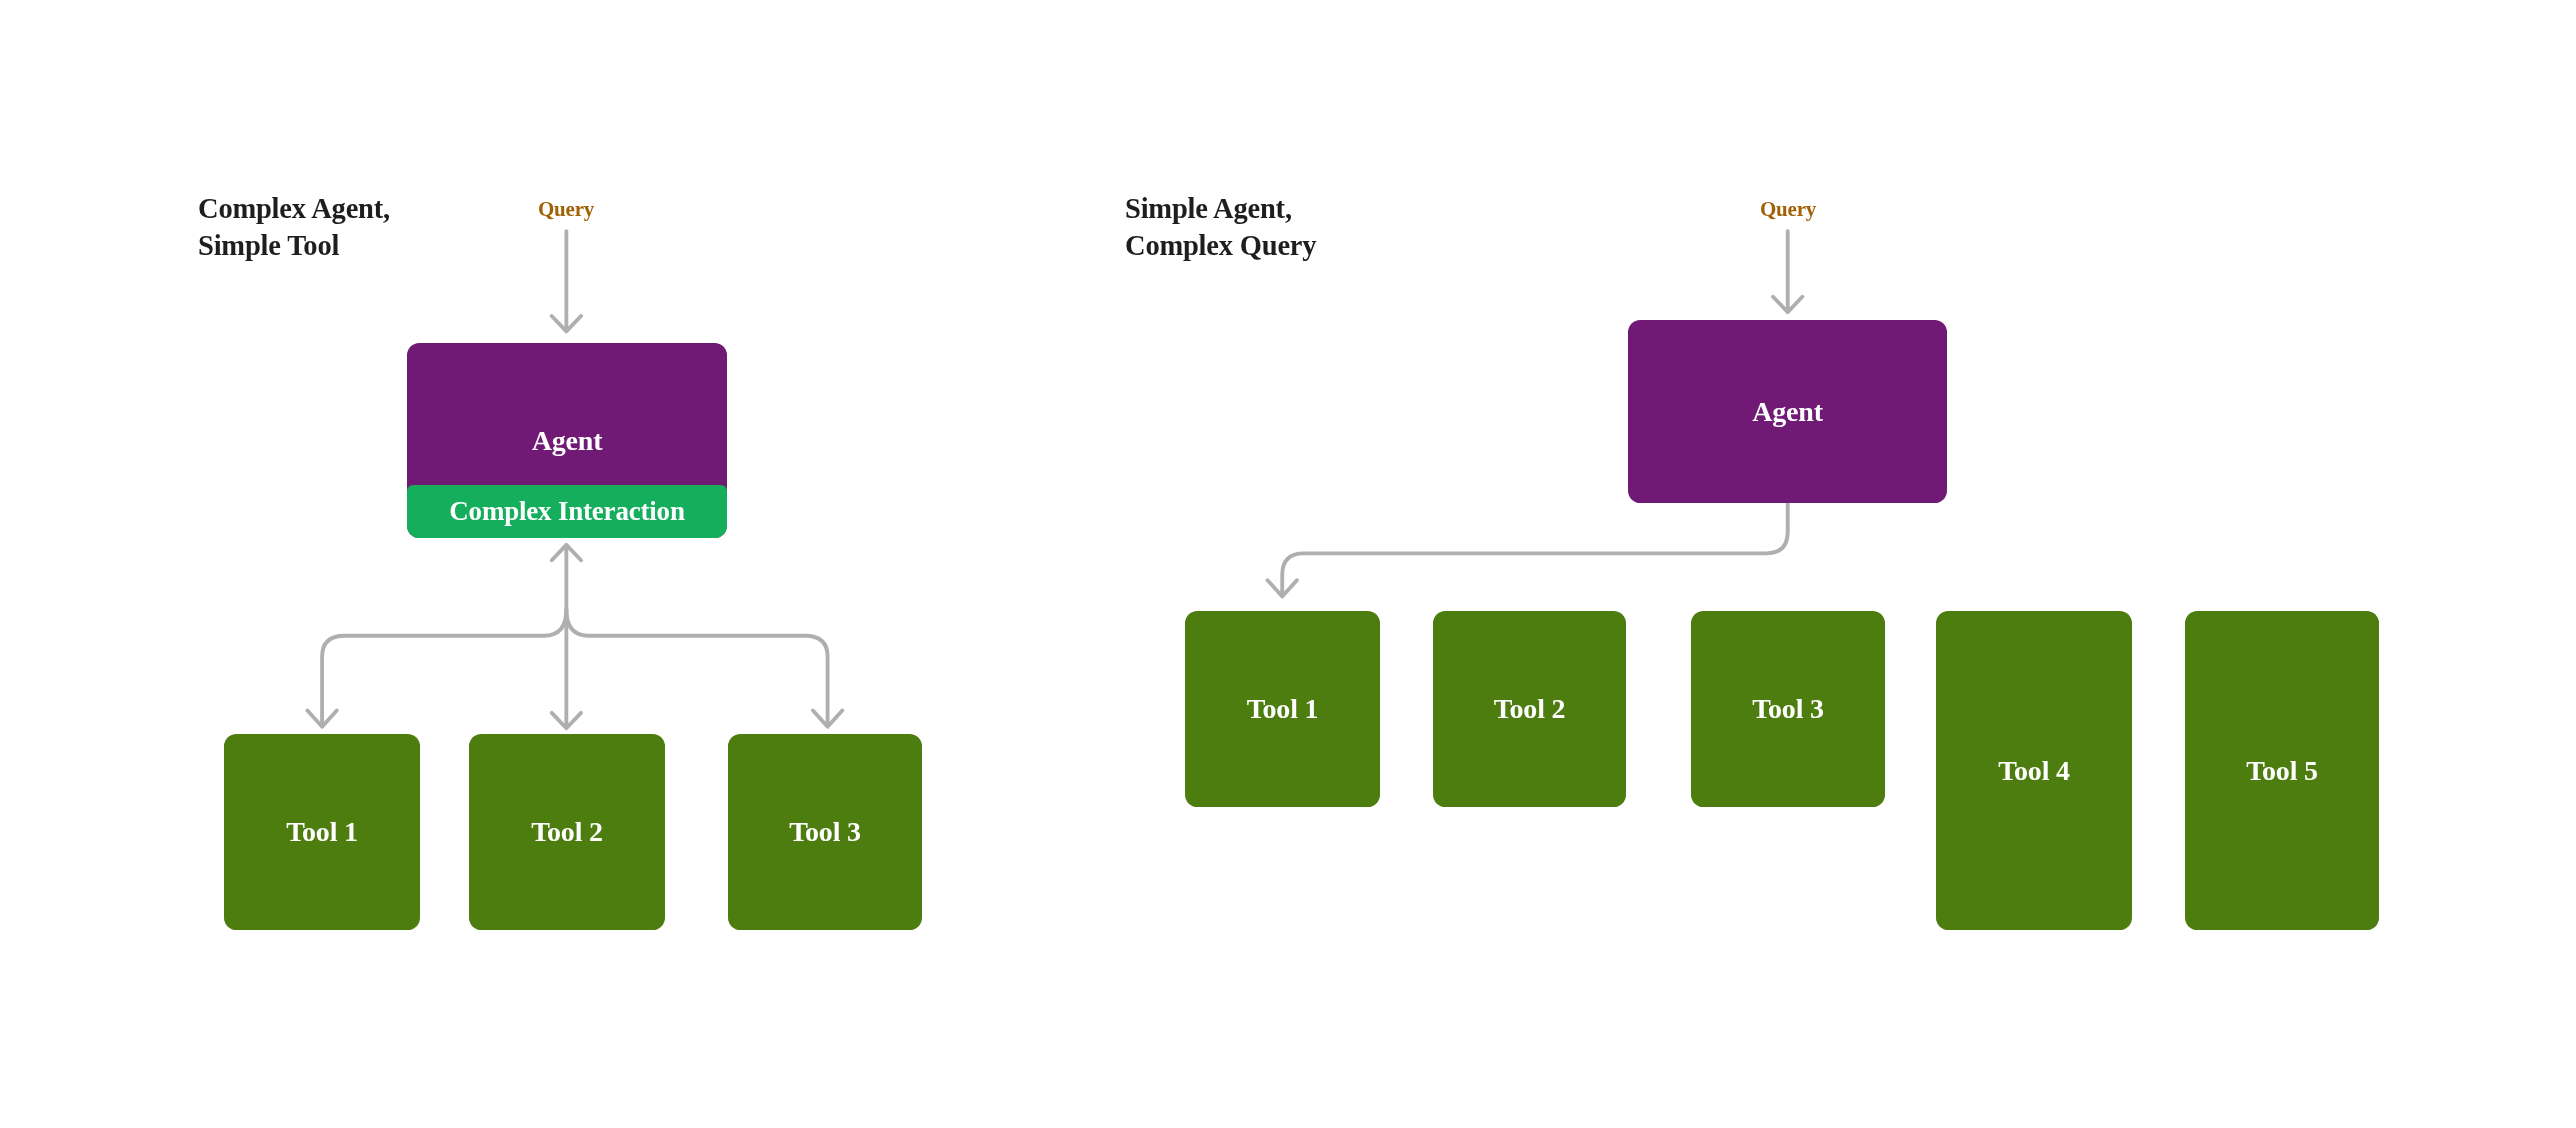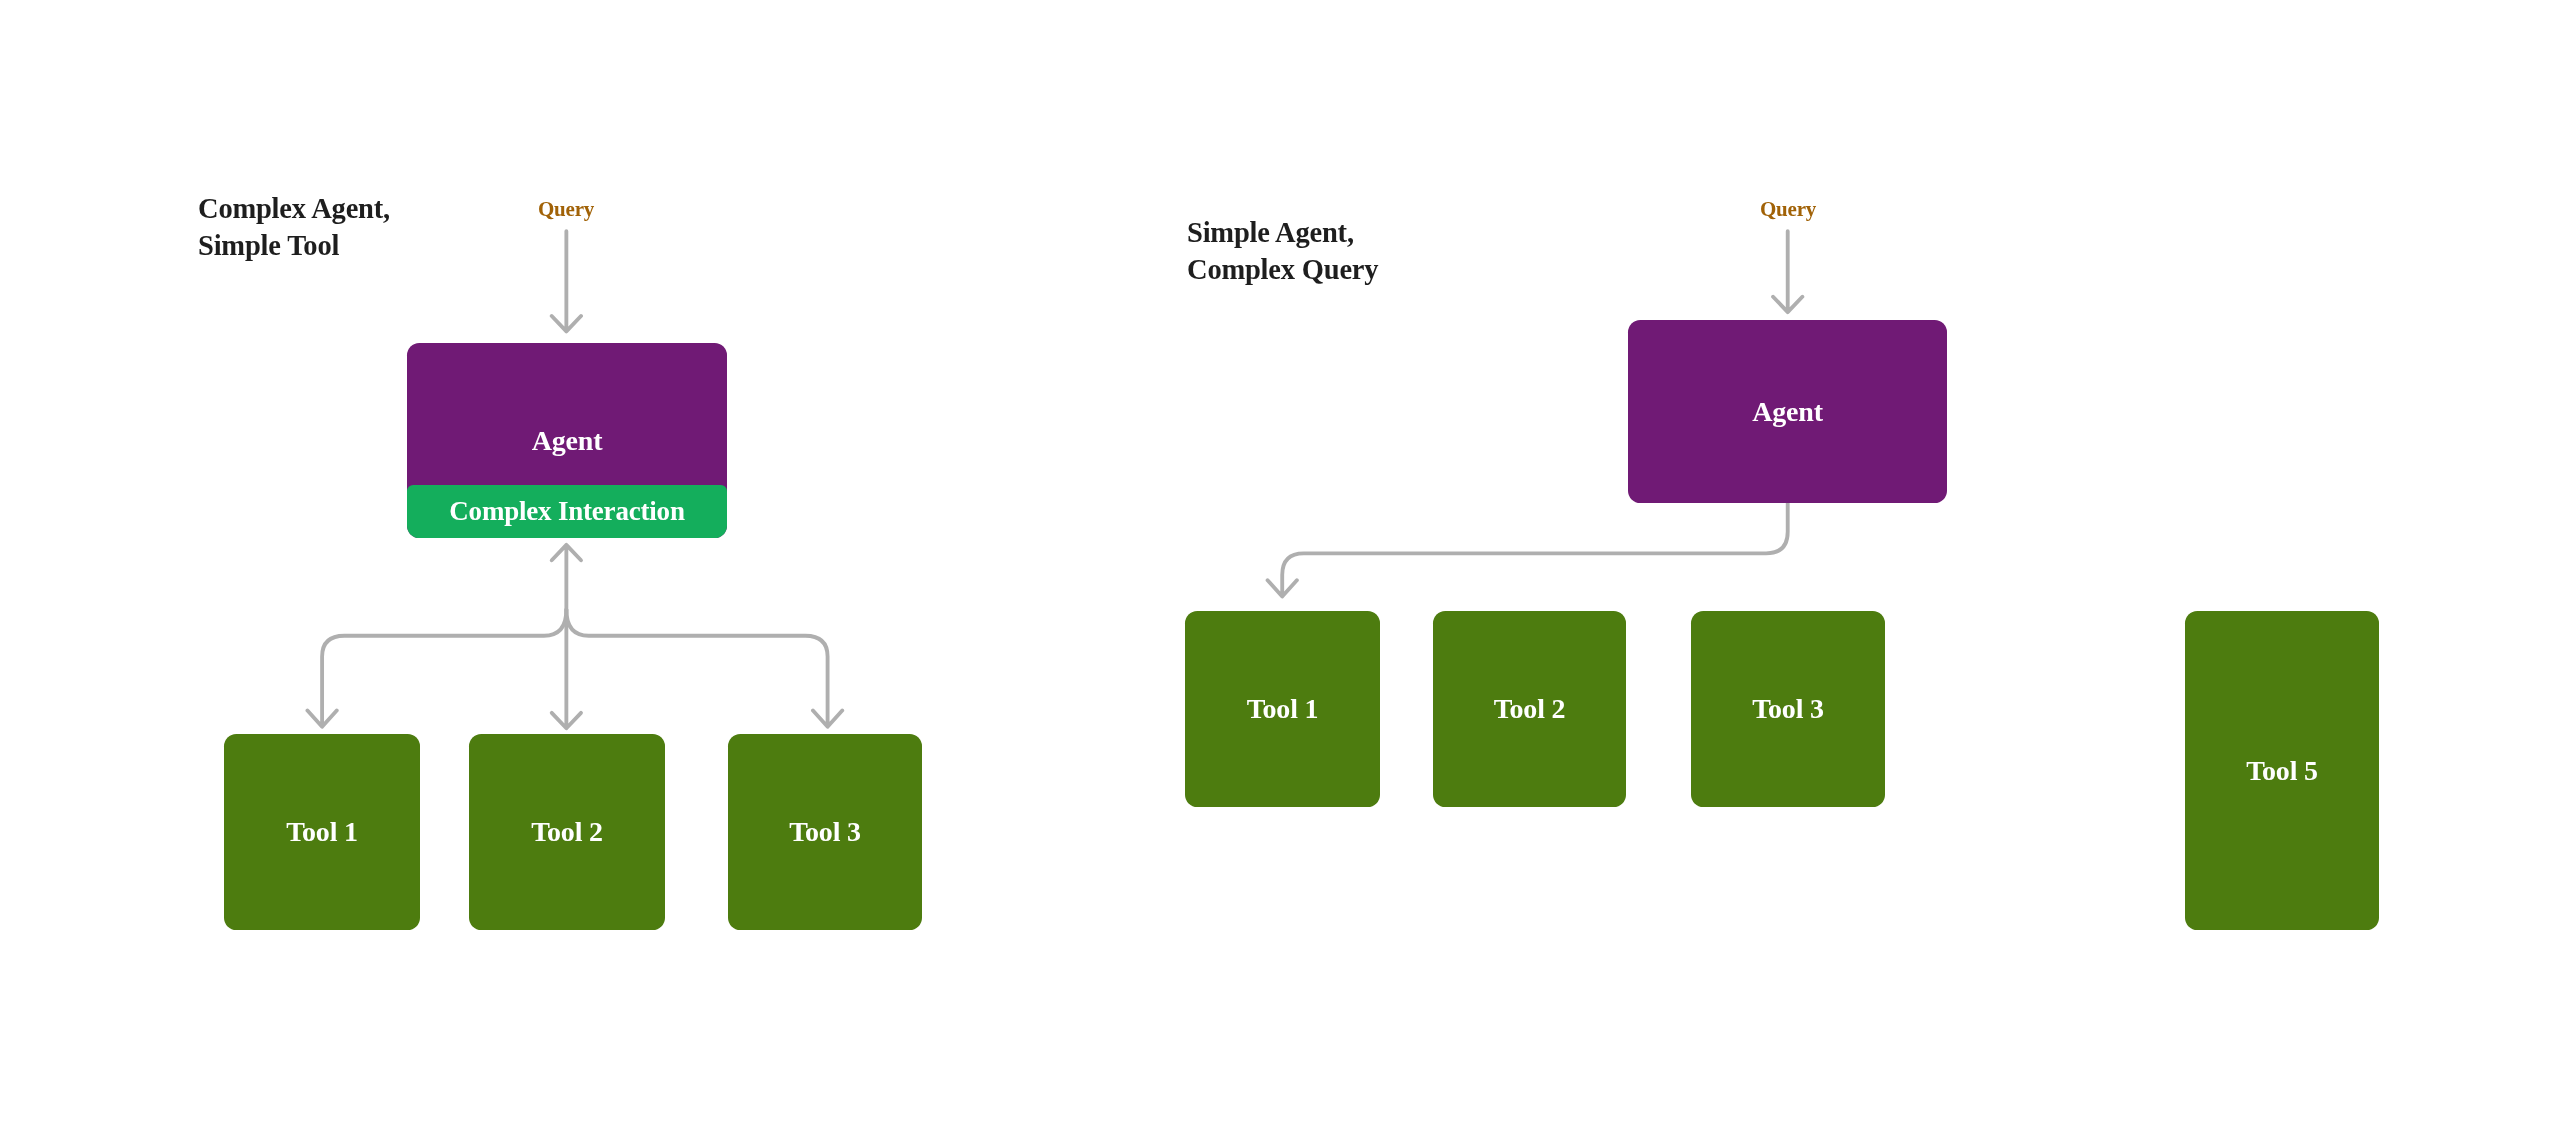--- a/index.html
+++ b/index.html
@@ -116,38 +116,41 @@
   <div class="card tool-card" style="left:224px; top:734px; width:196px; height:196px;">
     <span class="box-label">Tool 1</span>
   </div>
   <div class="card tool-card" style="left:469px; top:734px; width:196px; height:196px;">
     <span class="box-label">Tool 2</span>
   </div>
   <div class="card tool-card" style="left:728px; top:734px; width:194px; height:196px;">
     <span class="box-label">Tool 3</span>
   </div>
 
-  <div class="section-title" style="left:1187px; top:190px;margin-top:24px;">
+  <div class="section-title" style="left:1125px; top:190px;">
     <div>Simple Agent,</div>
     <div>Complex Query</div>
   </div>
 
   <div class="query-label" style="left:1788px; top:196px;">Query</div>
 
   <div class="card agent-card" style="left:1628px; top:320px; width:319px; height:183px;">
     <span class="box-label">Agent</span>
   </div>
 
   <div class="card tool-card" style="left:1185px; top:611px; width:195px; height:196px;">
     <span class="box-label">Tool 1</span>
   </div>
   <div class="card tool-card" style="left:1433px; top:611px; width:193px; height:196px;">
     <span class="box-label">Tool 2</span>
   </div>
   <div class="card tool-card" style="left:1691px; top:611px; width:194px; height:196px;">
     <span class="box-label">Tool 3</span>
   </div>
+  <div class="card tool-card" style="left:1936px; top:611px; width:196px; height:319px;">
+    <span class="box-label">Tool 4</span>
+  </div>
   <div class="card tool-card" style="left:2185px; top:611px; width:194px; height:319px;">
     <span class="box-label">Tool 5</span>
   </div>
 
 </div>
 
 
 </body></html>

